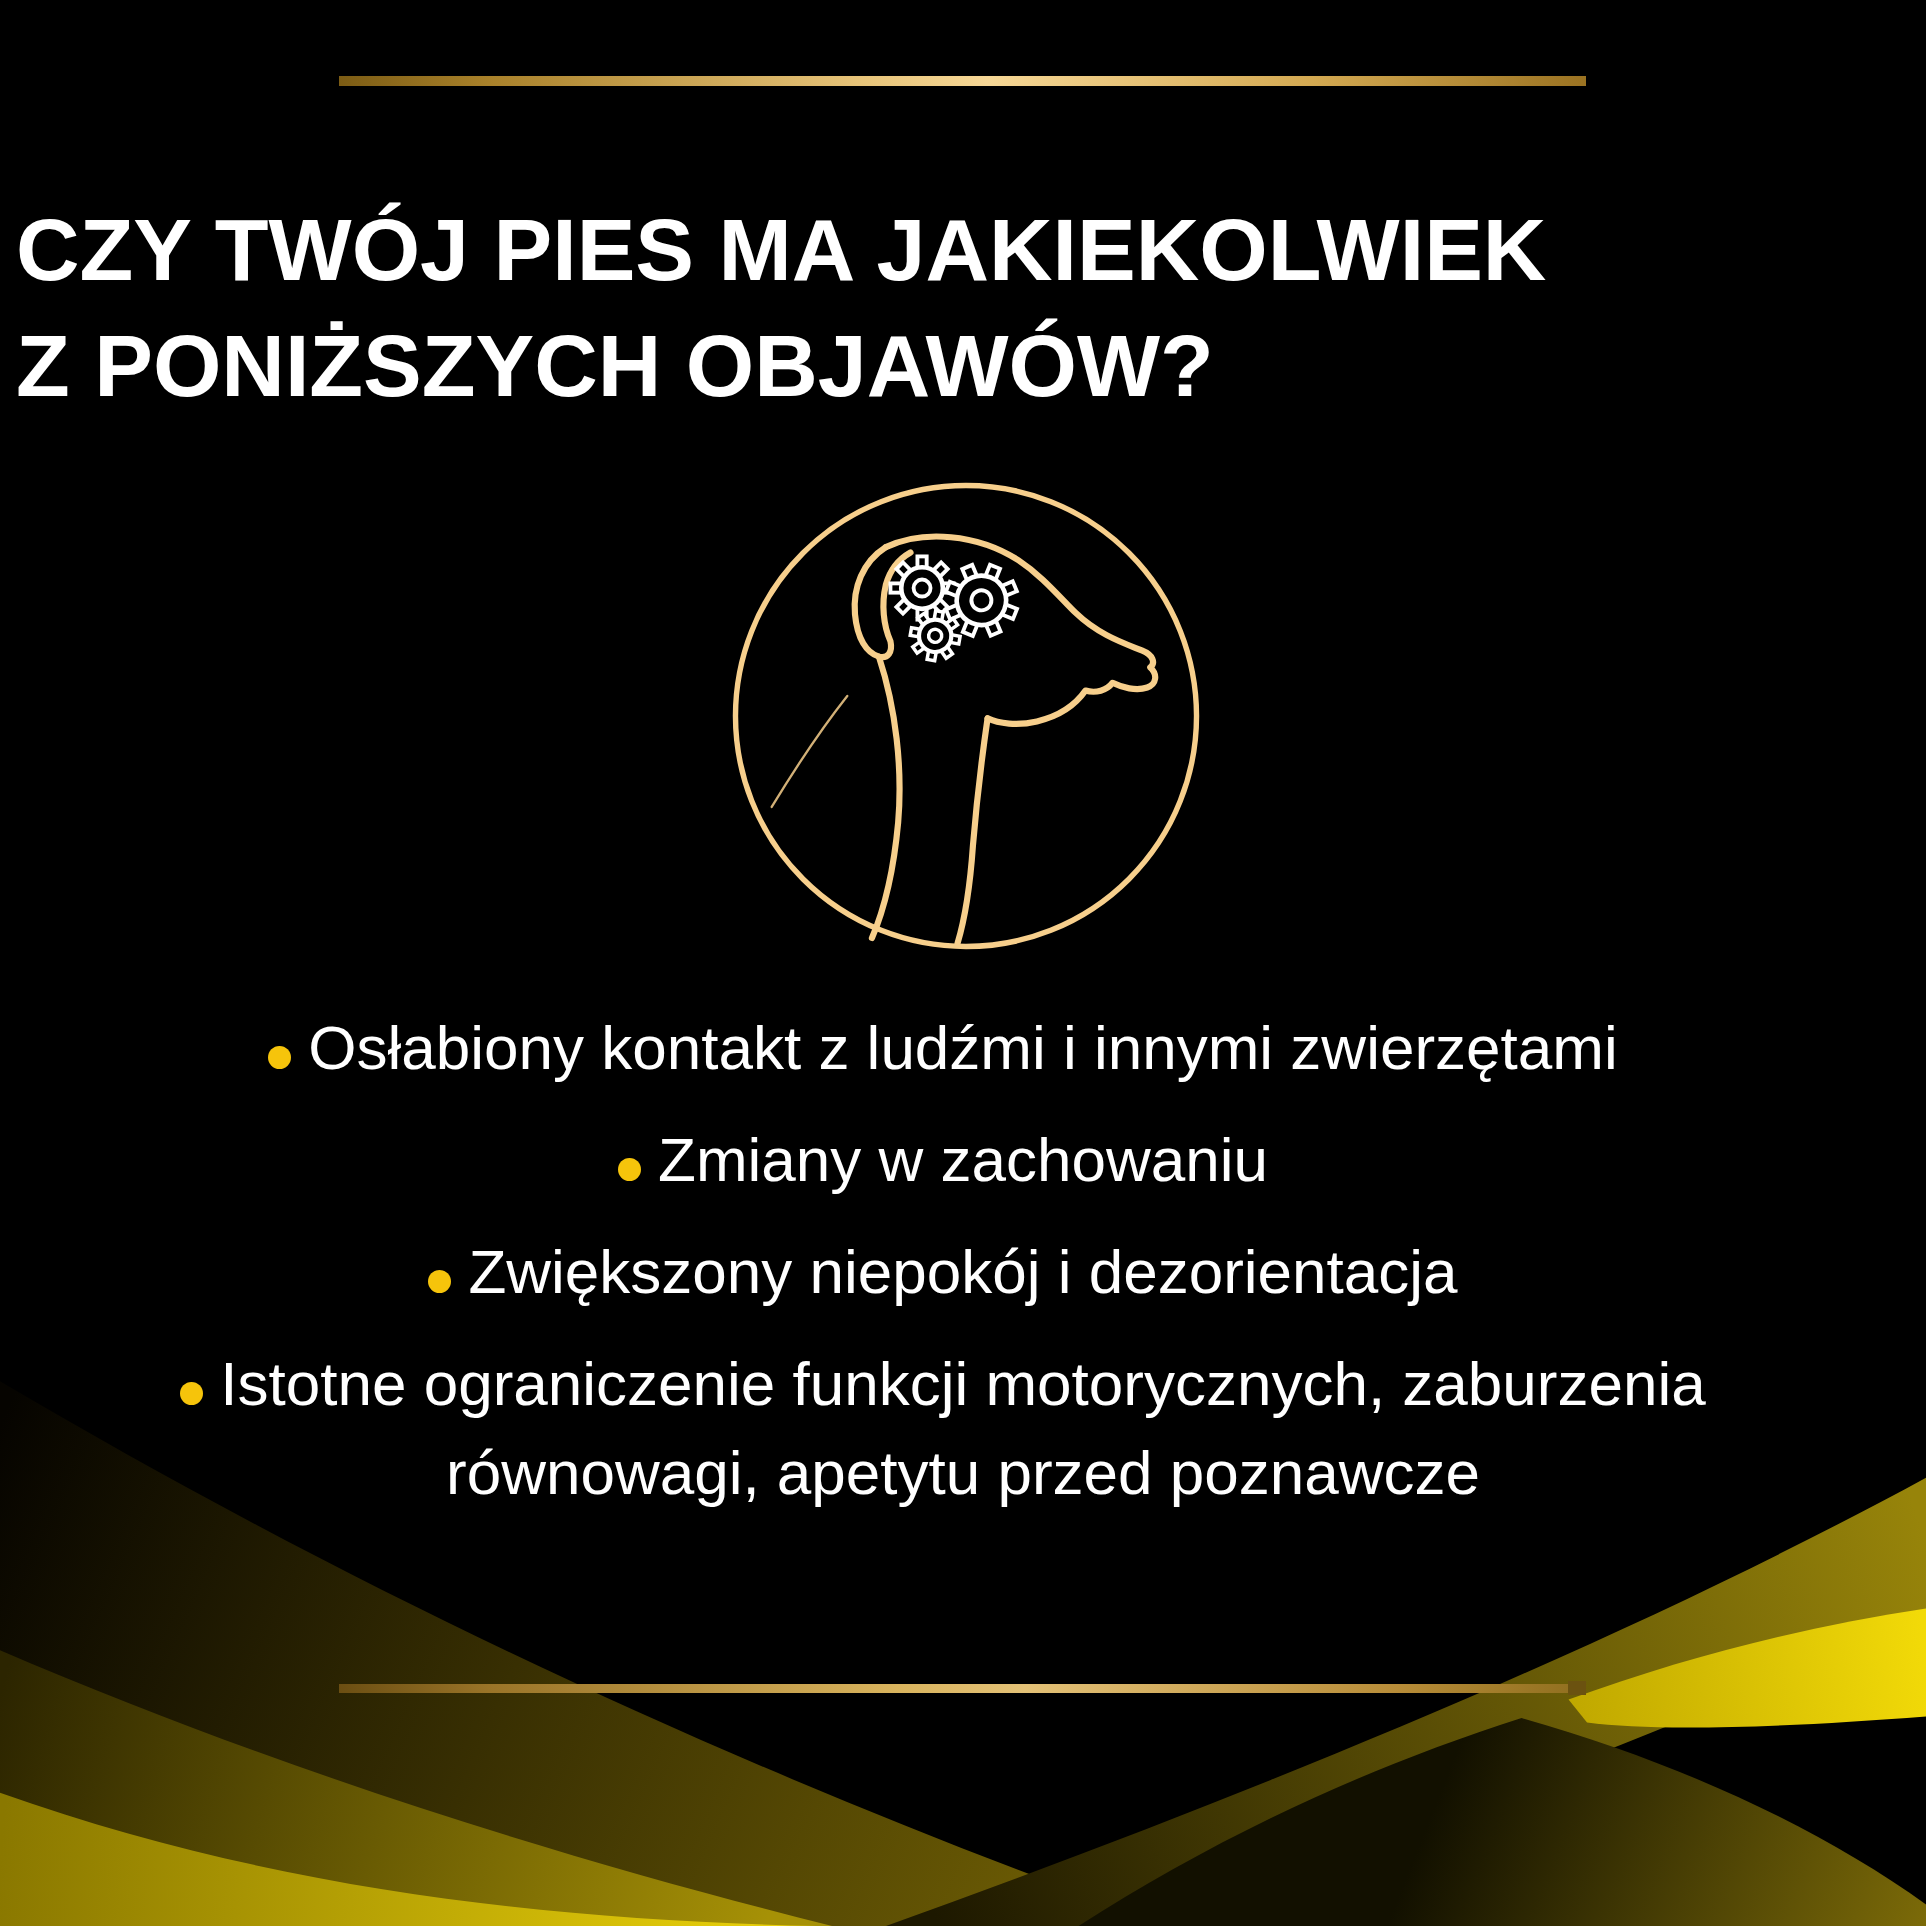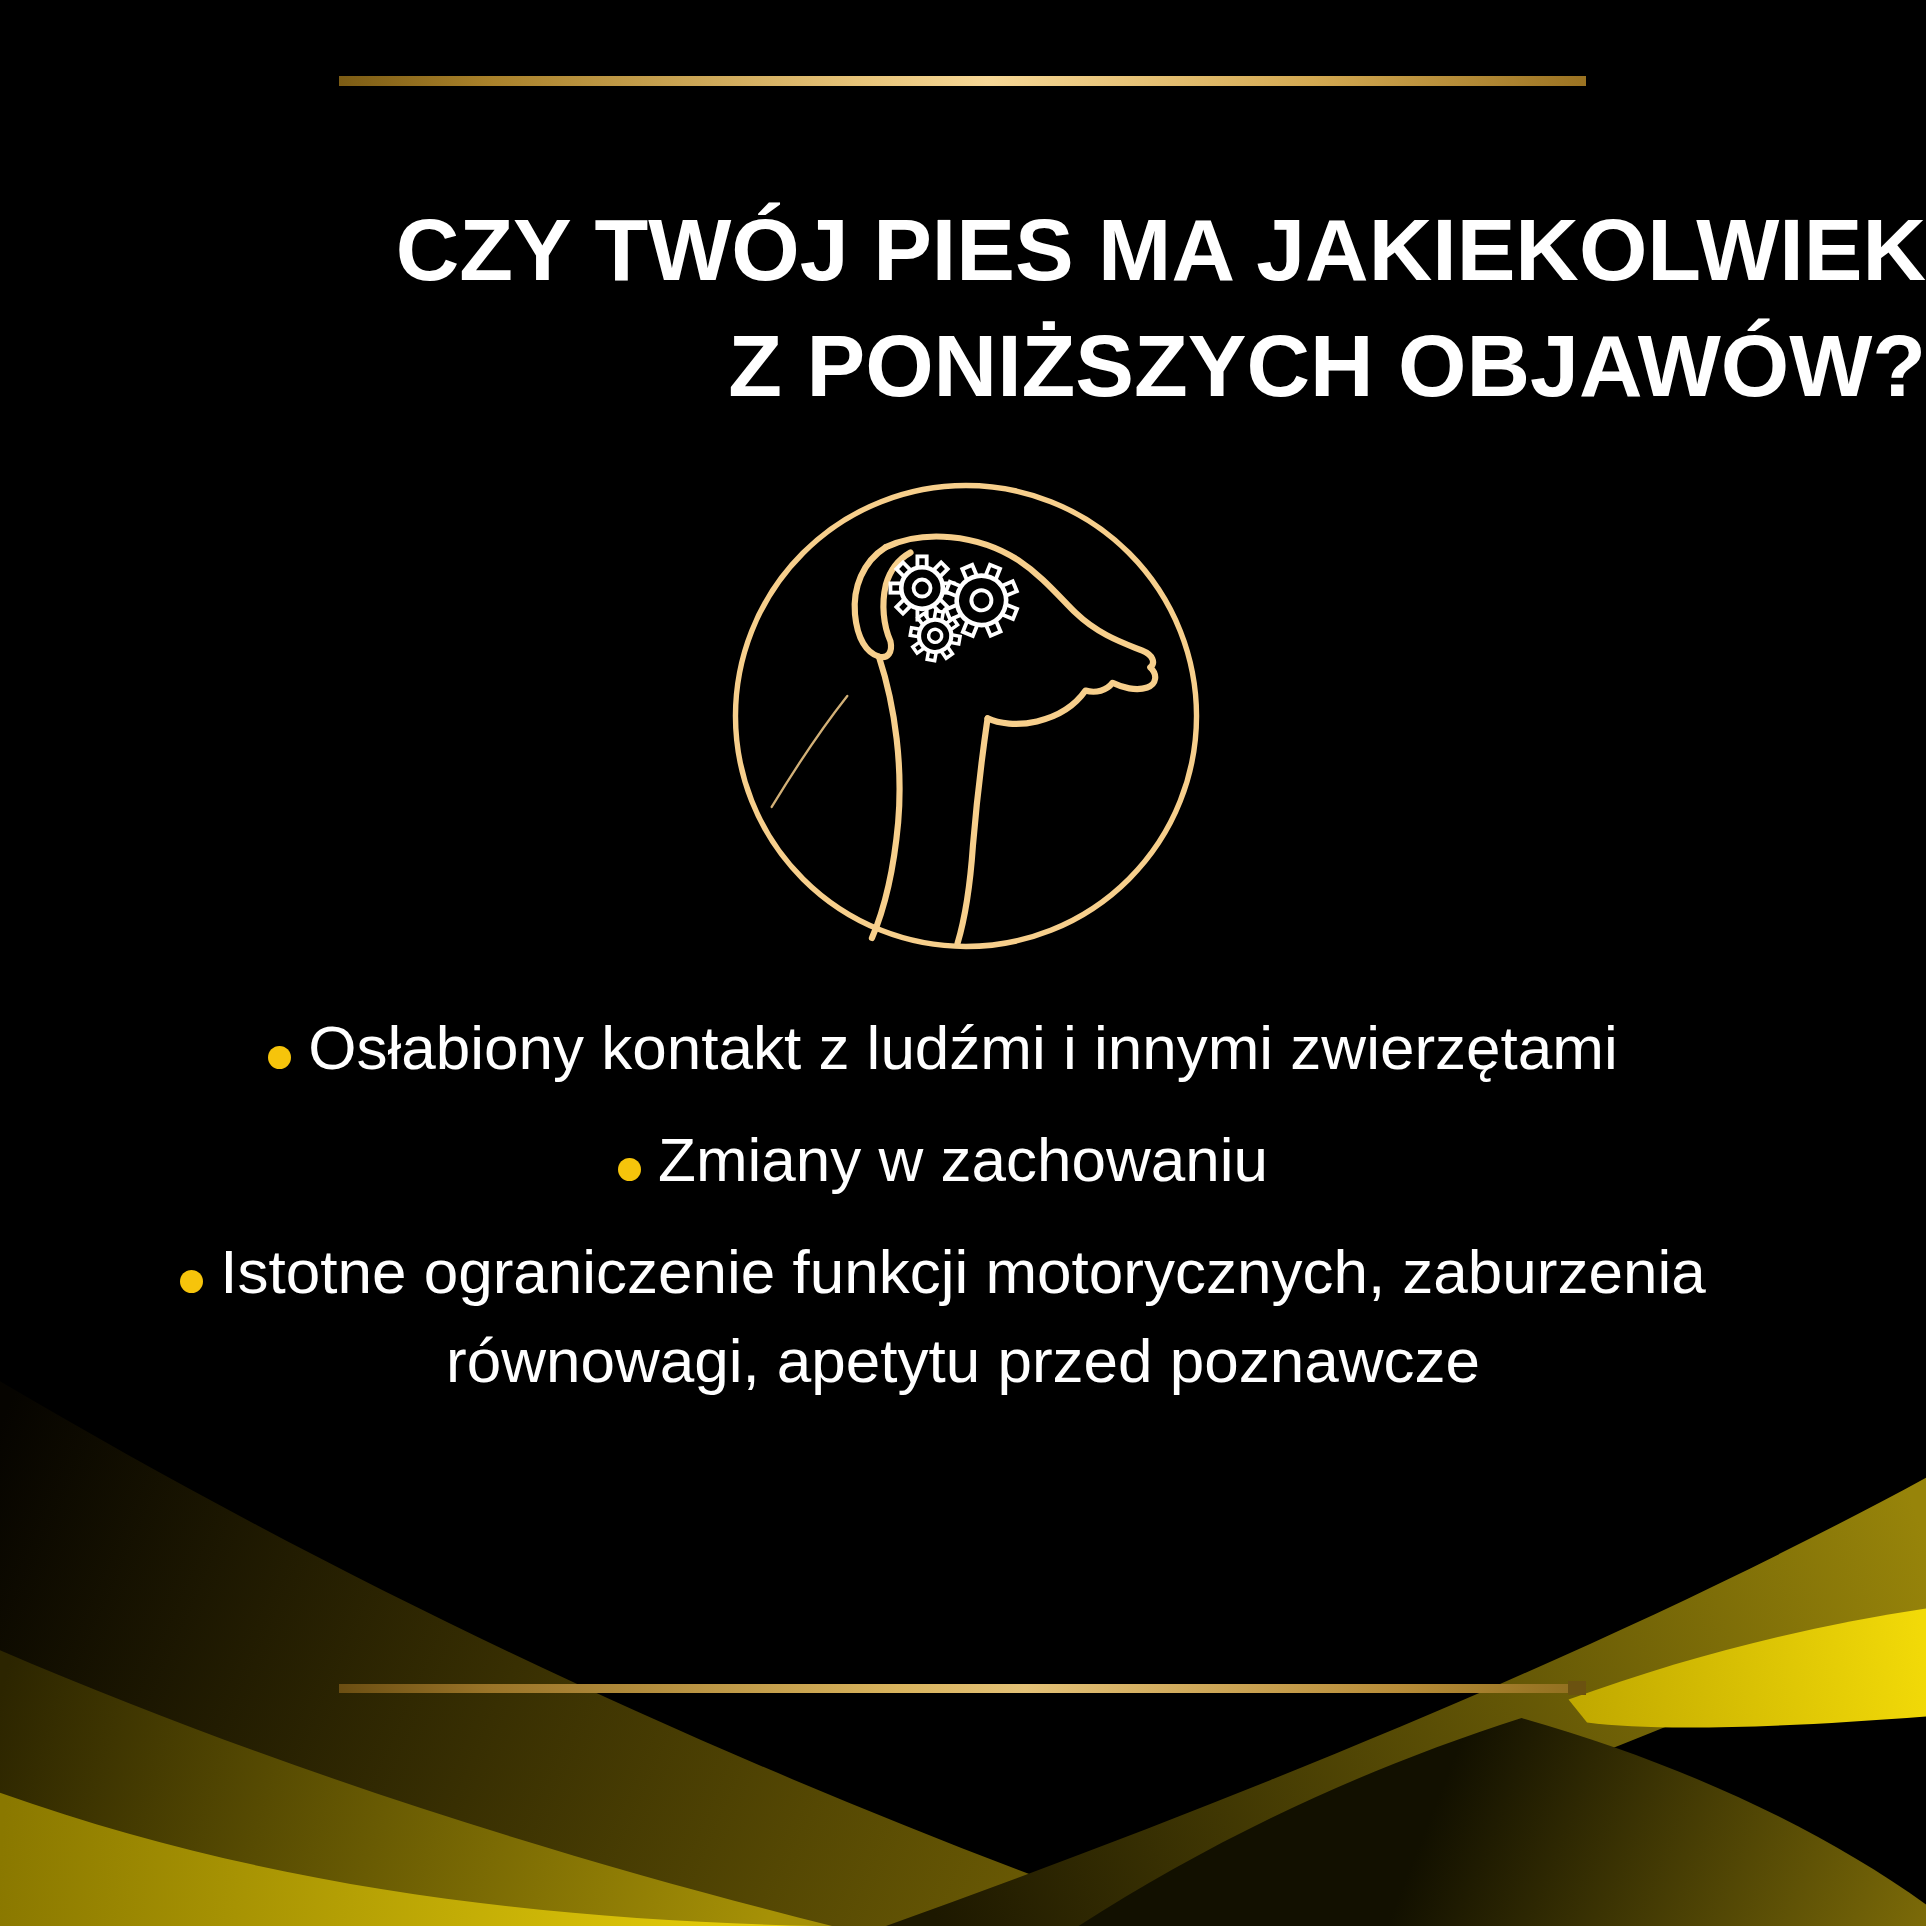--- a/index.html
+++ b/index.html
@@ -10,23 +10,24 @@
   .ribbons{position:absolute;inset:0;z-index:1;}
   .content{position:absolute;inset:0;z-index:2;}
 
   .top-line{
     position:absolute;left:339px;top:76px;width:1247px;height:10px;
     background:linear-gradient(90deg,#7c5c14 0%,#a9812a 12%,#e7c47a 42%,#f6d796 52%,#d3a952 78%,#9b7322 100%);
   }
 
   .title{
     position:absolute;left:0;right:0;top:133px;
-    text-align:right;color:#fff;font-weight:700;
+    text-align:left;color:#fff;font-weight:700;
     font-size:88px;line-height:116px;letter-spacing:0px;
     white-space:pre-line;
+    padding-left:16px;
   }
 
   .icon-wrap{position:absolute;left:727px;top:477px;width:478px;height:478px;}
 
   .symptoms{
     position:absolute;left:0;right:0;top:1003px;
     list-style:none;margin:0;padding:0;
   }
   .symptoms li{
     text-align:center;color:#fff;
@@ -156,20 +157,21 @@
         </g>
         <circle r="21" fill="#000" stroke="#fff" stroke-width="5.5"></circle>
         <circle r="8.5" fill="none" stroke="#fff" stroke-width="4.5"></circle>
       </g>
     </svg>
   </div>
 
   <ul class="symptoms">
     <li><span class="txt">Osłabiony kontakt z ludźmi i innymi zwierzętami</span></li>
     <li><span class="txt">Zmiany w zachowaniu</span></li>
+    <li><span class="txt">Zwiększony niepokój i dezorientacja</span></li>
     <li><span class="txt">Istotne ograniczenie funkcji motorycznych, zaburzenia równowagi, apetytu przed poznawcze</span></li>
   </ul>
 
   <div class="bottom-line">
     <span class="cap"></span>
   </div>
 
 
 </div>
 

